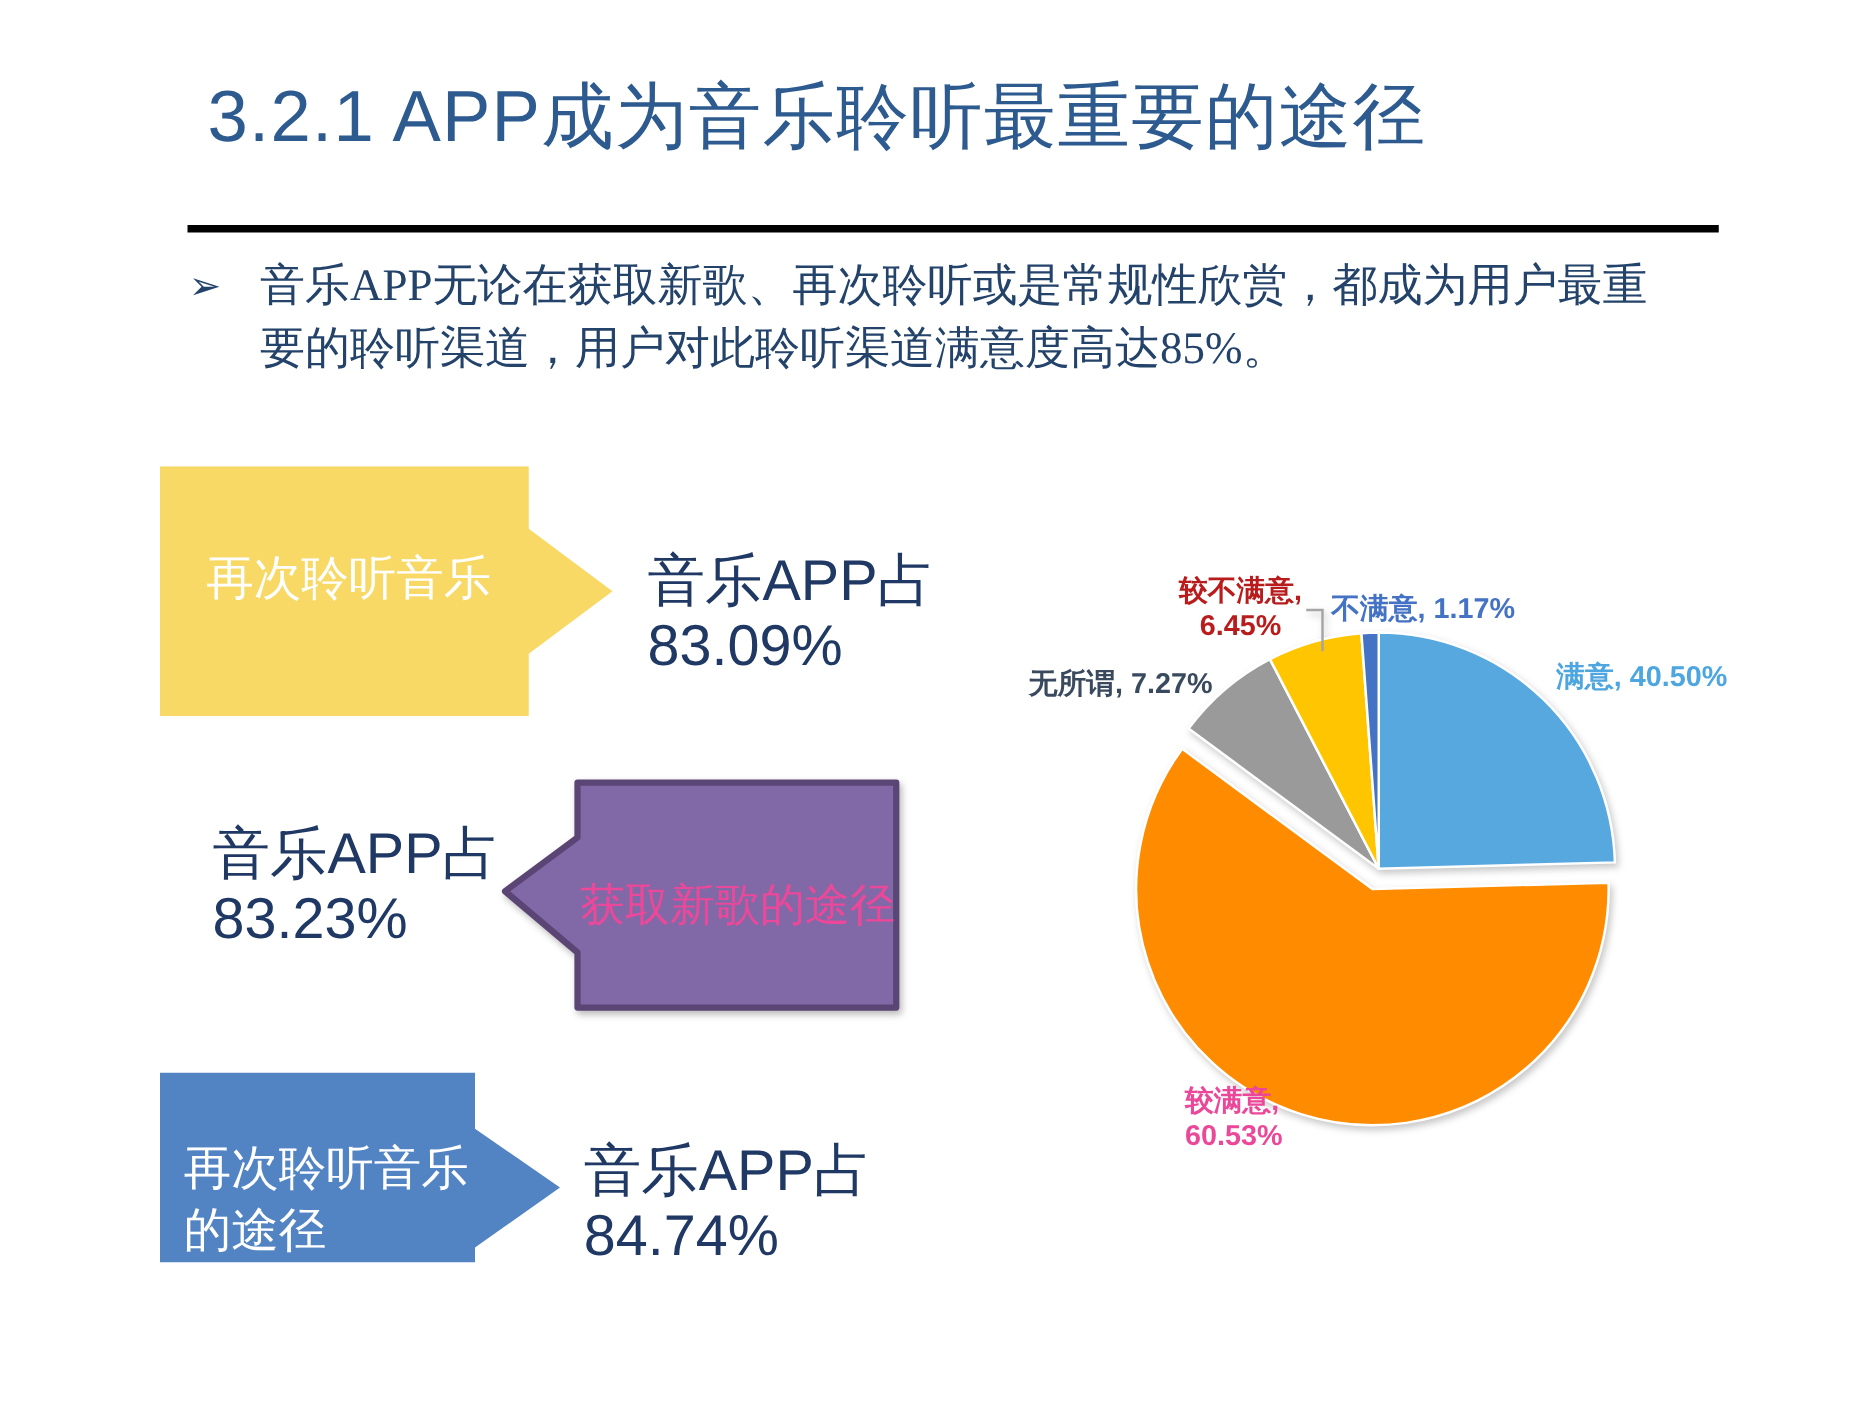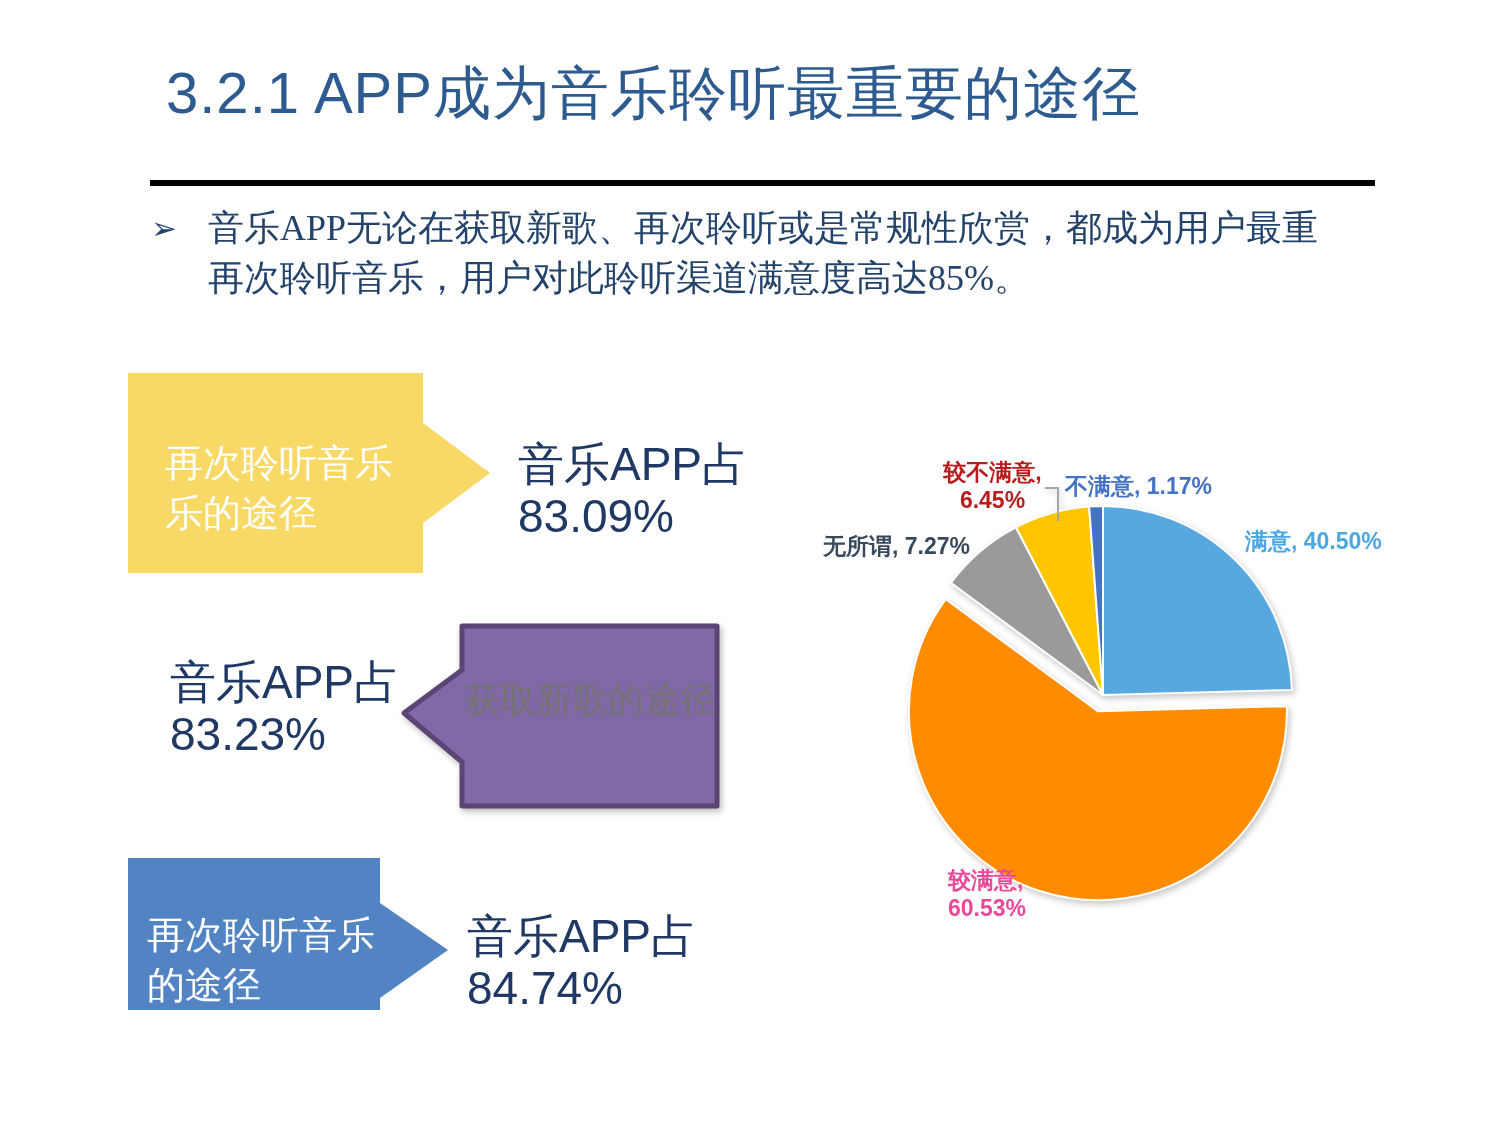--- a/index.html
+++ b/index.html
@@ -30,22 +30,22 @@
   .callout-label{
     position:absolute;color:#ffffff;
     font-family:"Liberation Serif",serif;
     font-size:38px;line-height:50px;font-weight:400;
   }
   .stat{
     position:absolute;color:#1F3864;
     font-size:46px;line-height:52px;
   }
   .purple-label{
-    position:absolute;left:462px;top:676px;width:256px;text-align:center;
-    color:#737373;font-family:"Liberation Serif",serif;font-size:36px;
+    position:absolute;left:462px;top:700px;width:256px;text-align:center;
+    color:#ec4899;font-family:"Liberation Serif",serif;font-size:36px;
   }
   
   .pie-wrap{position:absolute;left:790px;top:430px;width:680px;height:580px;}
   .pie-wrap svg{filter:drop-shadow(2px 3px 3px rgba(0,0,0,0.22));}
   .pie-label{
     position:absolute;font-weight:bold;font-size:23px;line-height:28px;white-space:nowrap;
   }
   .pie-label.two-line{white-space:normal;}
   
   .page-number{
@@ -56,29 +56,28 @@
 <body>
 
 <div class="slide">
 
   <div class="title">3.2.1 APP成为音乐聆听最重要的途径</div>
   <div class="divider"></div>
 
   <div class="bullet-marker">➢</div>
   <div class="bullet-text">
     <div>音乐APP无论在获取新歌、再次聆听或是常规性欣赏，都成为用户最重</div>
-    <div>再次聆听音乐，用户对此聆听渠道满意度高达85%。</div>
+    <div>要的聆听渠道，用户对此聆听渠道满意度高达85%。</div>
   </div>
 
   <svg class="shape" style="left:128px;top:373px;" width="362" height="200" viewBox="0 0 362 200">
     <polygon points="0,0 295,0 295,50 362,100 295,150 295,200 0,200" fill="#F8D966"></polygon>
   </svg>
   <div class="callout-label" style="left:165px;top:438px;">
     <div>再次聆听音乐</div>
-    <div>乐的途径</div>
   </div>
   <div class="stat" style="left:518px;top:438px;">
     <div>音乐APP占</div>
     <div>83.09%</div>
   </div>
 
   <svg class="shape" style="left:401px;top:623px;filter:drop-shadow(2px 3px 3px rgba(0,0,0,0.28));" width="321" height="186" viewBox="0 0 321 186">
     <polygon points="61,3 316,3 316,183 61,183 61,139 3,90 61,47" stroke-width="5" stroke-linejoin="round" fill="#8169A8" stroke="#5A4575"></polygon>
   </svg>
   <div class="purple-label">获取新歌的途径</div>

